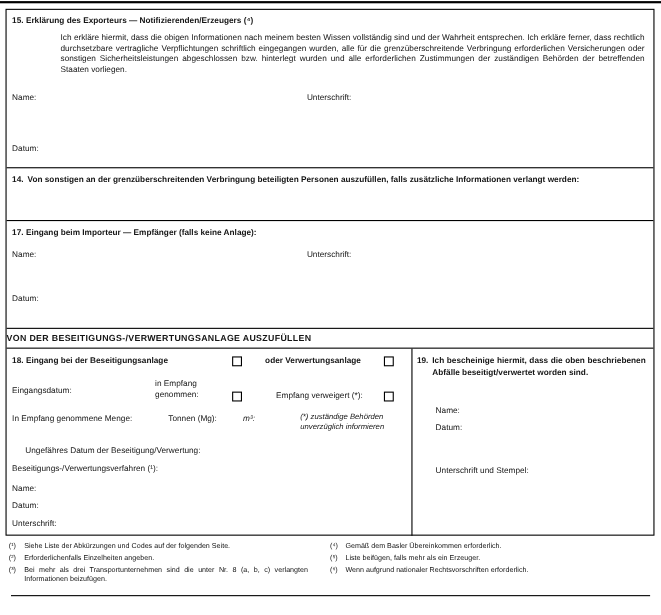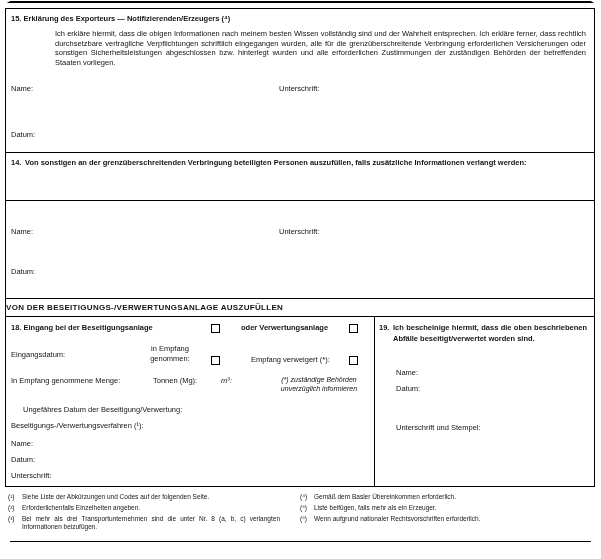--- a/index.html
+++ b/index.html
@@ -1,26 +1,26 @@
 <!DOCTYPE html>
 <html><head>
 <meta charset="utf-8">
 <style>
   html,body{margin:0;padding:0;background:#fff;}
   body{width:601px;height:559px;position:relative;font-family:"Liberation Sans",sans-serif;color:#141414;}
-  .page{position:absolute;left:0;top:0;width:601px;height:559px;background:#fff;overflow:hidden;border-radius:16px;}
+  .page{position:absolute;left:0;top:0;width:601px;height:559px;background:#fff;overflow:hidden;}
   .top-rule{position:absolute;left:0;top:1px;width:601px;height:2px;background:#000;}
   .form{position:absolute;left:5px;top:8px;width:588px;height:477px;border:1.5px solid #000;background:#fff;}
   .sec{position:absolute;left:0;right:0;}
   .sec-15{top:0;height:143px;}
   .sec-16{top:143px;height:48px;border-top:1.5px solid #000;}
   .sec-17{top:191px;height:98px;border-top:1.5px solid #000;}
   .banner{top:289px;height:18px;border-top:1.5px solid #000;text-align:left;font-weight:bold;font-size:8px;line-height:18px;letter-spacing:.3px;}
   .row-1819{top:307px;height:170px;border-top:1.5px solid #000;}
-  .box-18{position:absolute;left:0;top:0;width:368px;height:100%;text-align:center;}
+  .box-18{position:absolute;left:0;top:0;width:368px;height:100%;}
   .box-19{position:absolute;left:368px;right:0;top:0;height:100%;border-left:1.5px solid #000;}
   .t{position:absolute;font-size:7.5px;white-space:nowrap;}
   .b{font-weight:bold;}
   .wrap{white-space:normal;}
   .title-15{left:5px;top:5px;}
   .para-15{position:absolute;left:5px;right:8px;top:20px;font-size:7.5px;line-height:9.6px;text-align:justify;margin-left:44px;}
   .hang{position:absolute;font-size:7.5px;font-weight:bold;white-space:normal;text-align:justify;line-height:10px;}
   .hang .num{position:absolute;left:0;top:0;}
   .hang .txt{display:block;padding-left:14px;}
   .title-16{left:5px;right:10px;top:5px;}
@@ -50,20 +50,21 @@
     </div>
 
     <div class="sec sec-16">
       <div class="hang title-16">
         <span class="num">14.</span>
         <span class="txt">Von sonstigen an der grenzüberschreitenden Verbringung beteiligten Personen auszufüllen, falls zusätzliche Informationen verlangt werden:</span>
       </div>
     </div>
 
     <div class="sec sec-17">
+      <div class="t b" style="left:5px;top:6px;"><span>17.</span>&nbsp;<span>Eingang beim Importeur — Empfänger (falls keine Anlage):</span></div>
       <div class="t" style="left:5px;top:26px;">Name:</div>
       <div class="t" style="left:273px;top:26px;">Unterschrift:</div>
       <div class="t" style="left:5px;top:66px;">Datum:</div>
     </div>
 
     <div class="sec banner">VON DER BESEITIGUNGS-/VERWERTUNGSANLAGE AUSZUFÜLLEN</div>
 
     <div class="sec row-1819">
 
       <div class="box-18">

